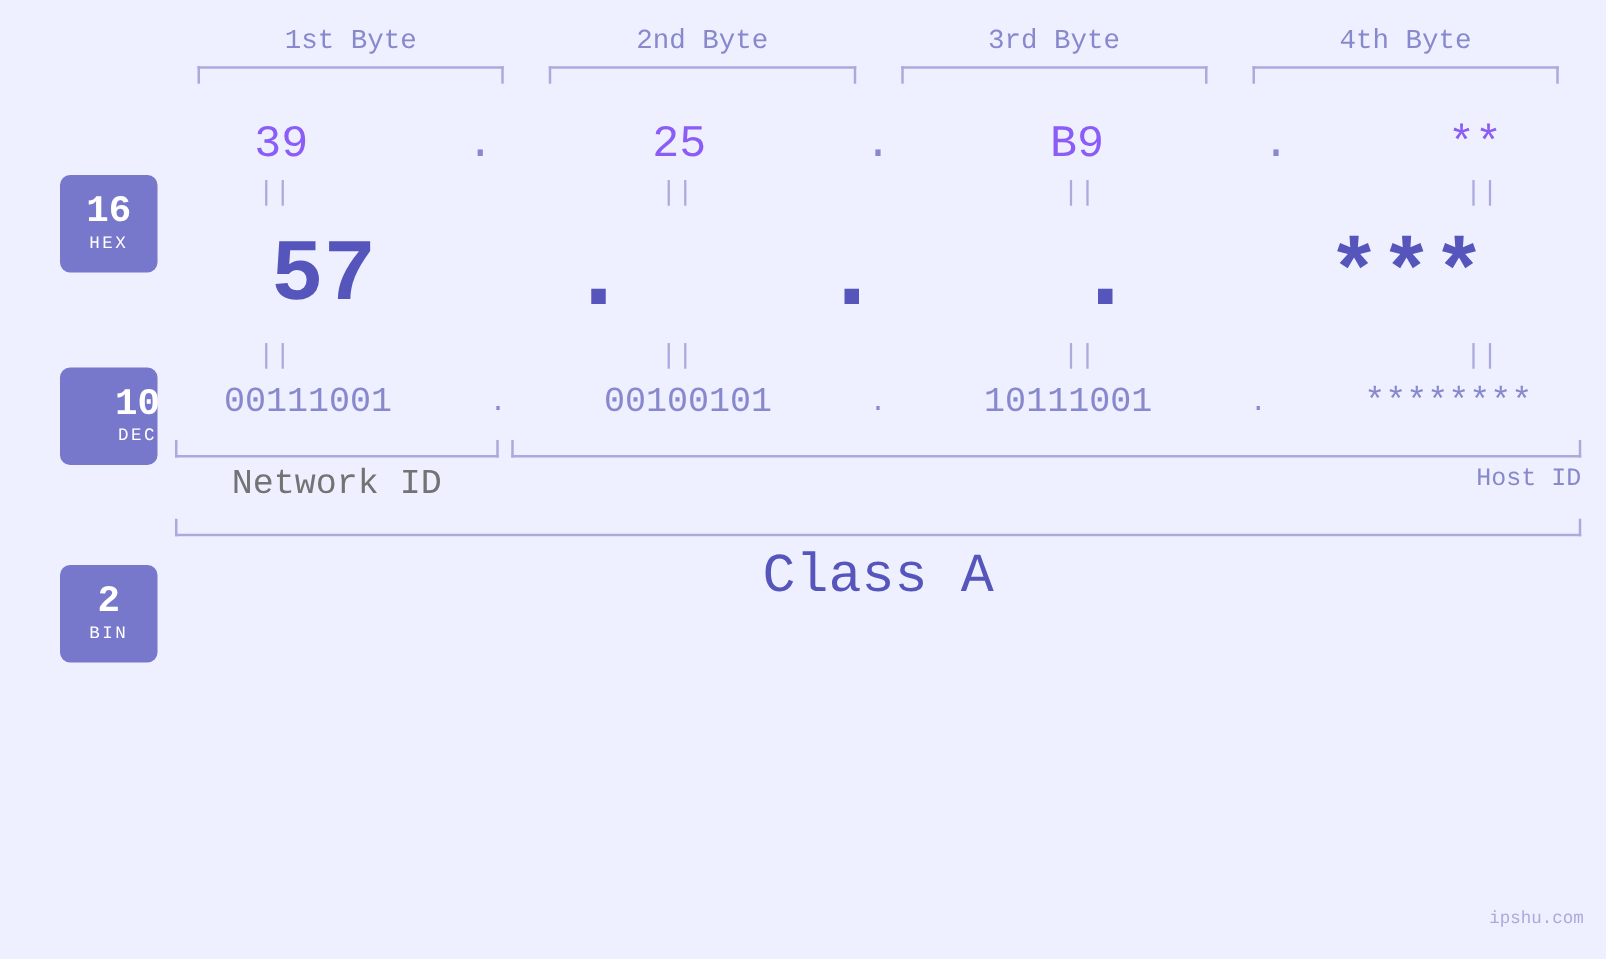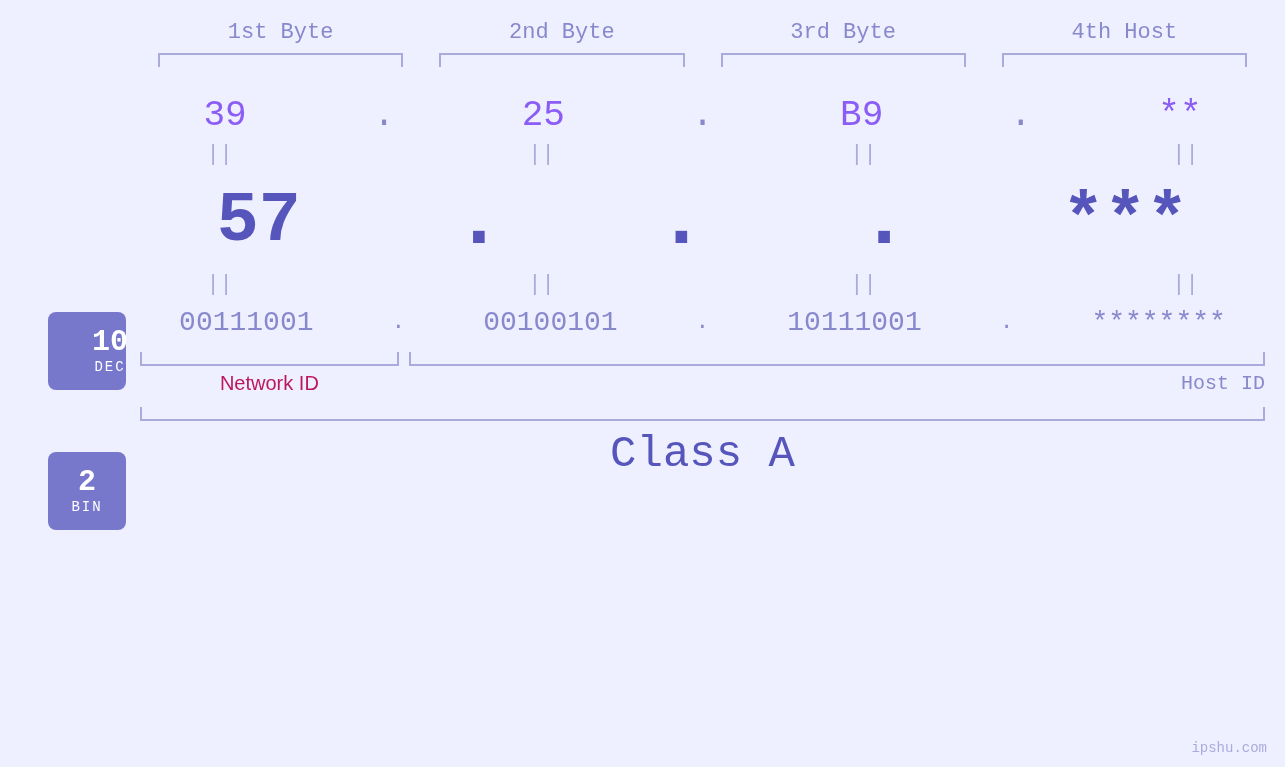--- a/index.html
+++ b/index.html
@@ -42,21 +42,21 @@
       font-size: 14px;
       letter-spacing: 2px;
       margin-top: 2px;
     }
 
     .badge-hex {
       top: 140px;
     }
 
     .badge-dec {
-      top: 312px;
+      top: 294px;
       padding-left: 46px;
     }
 
     .badge-bin {
       top: 452px;
     }
 
     
     .hex-val {
       font-size: 36px;
@@ -91,21 +91,21 @@
     }
 
     .bin-sep {
       font-size: 22px;
       color: #8888cc;
     }
 
     
     .watermark {
       position: absolute;
-      bottom: 11px;
+      bottom: 24px;
       right: 18px;
       color: #aaaadd;
       font-size: 14px;
       font-family: 'Courier New', Courier, monospace;
       margin-left: 24px;
     }
 
     
     .main-layout {
       display: flex;
@@ -166,38 +166,42 @@
     .dot-char-large {
       color: #5555bb;
       font-weight: bold;
     }
   </style>
 </head>
 <body>
 
 <div class="main-layout">
 
+  <div class="base-badge badge-hex">
+    <span class="base-number">16</span>
+    <span class="base-label">HEX</span>
+  </div>
 
   <div class="base-badge badge-dec">
     <span class="base-number">10</span>
     <span class="base-label">DEC</span>
   </div>
 
   <div class="base-badge badge-bin">
     <span class="base-number">2</span>
     <span class="base-label">BIN</span>
   </div>
 
   <div class="content-area">
 
     <div class="byte-labels-row">
       <div class="byte-col-label">1st Byte</div>
       <div class="byte-col-label">2nd Byte</div>
       <div class="byte-col-label">3rd Byte</div>
-      <div class="byte-col-label">4th Host</div>
+      <div class="byte-col-label">4th Byte</div>
     </div>
 
     <div class="top-brackets-row">
       <div class="top-brk"></div>
       <div class="top-brk"></div>
       <div class="top-brk"></div>
       <div class="top-brk"></div>
     </div>
 
     <div class="data-row" style="margin-top: 28px;">
@@ -249,21 +253,21 @@
     </div>
 
     <div style="display:flex; margin-top:14px; width:100%; align-items:flex-start;">
 
       <div style="width:23%; height:14px; border-bottom:2px solid #aaaadd; border-left:2px solid #aaaadd; border-right:2px solid #aaaadd;"></div>
 
       <div style="flex:1; margin-left:10px; height:14px; border-bottom:2px solid #aaaadd; border-left:2px solid #aaaadd; border-right:2px solid #aaaadd;"></div>
     </div>
 
     <div style="display:flex; margin-top:6px; width:100%;">
-      <div style="width:23%; text-align:center; color:#be185d; font-size:20px; font-family:Liberation Sans, sans-serif;">Network ID</div>
+      <div style="width:23%; text-align:center; color:#737373; font-size:28px; font-family:Liberation Mono, monospace;">Network ID</div>
       <div style="flex:1; margin-left:10px; text-align:right; color:#8888cc; font-size:20px; font-family:'Courier New';">Host ID</div>
     </div>
 
     <div style="margin-top:12px; width:100%; height:14px; border-bottom:2px solid #aaaadd; border-left:2px solid #aaaadd; border-right:2px solid #aaaadd;"></div>
 
     <div style="text-align:center; color:#5555bb; font-size:44px; font-family:'Courier New'; margin-top:8px;">Class A</div>
 
   </div>
 
   <div class="watermark">ipshu.com</div>

